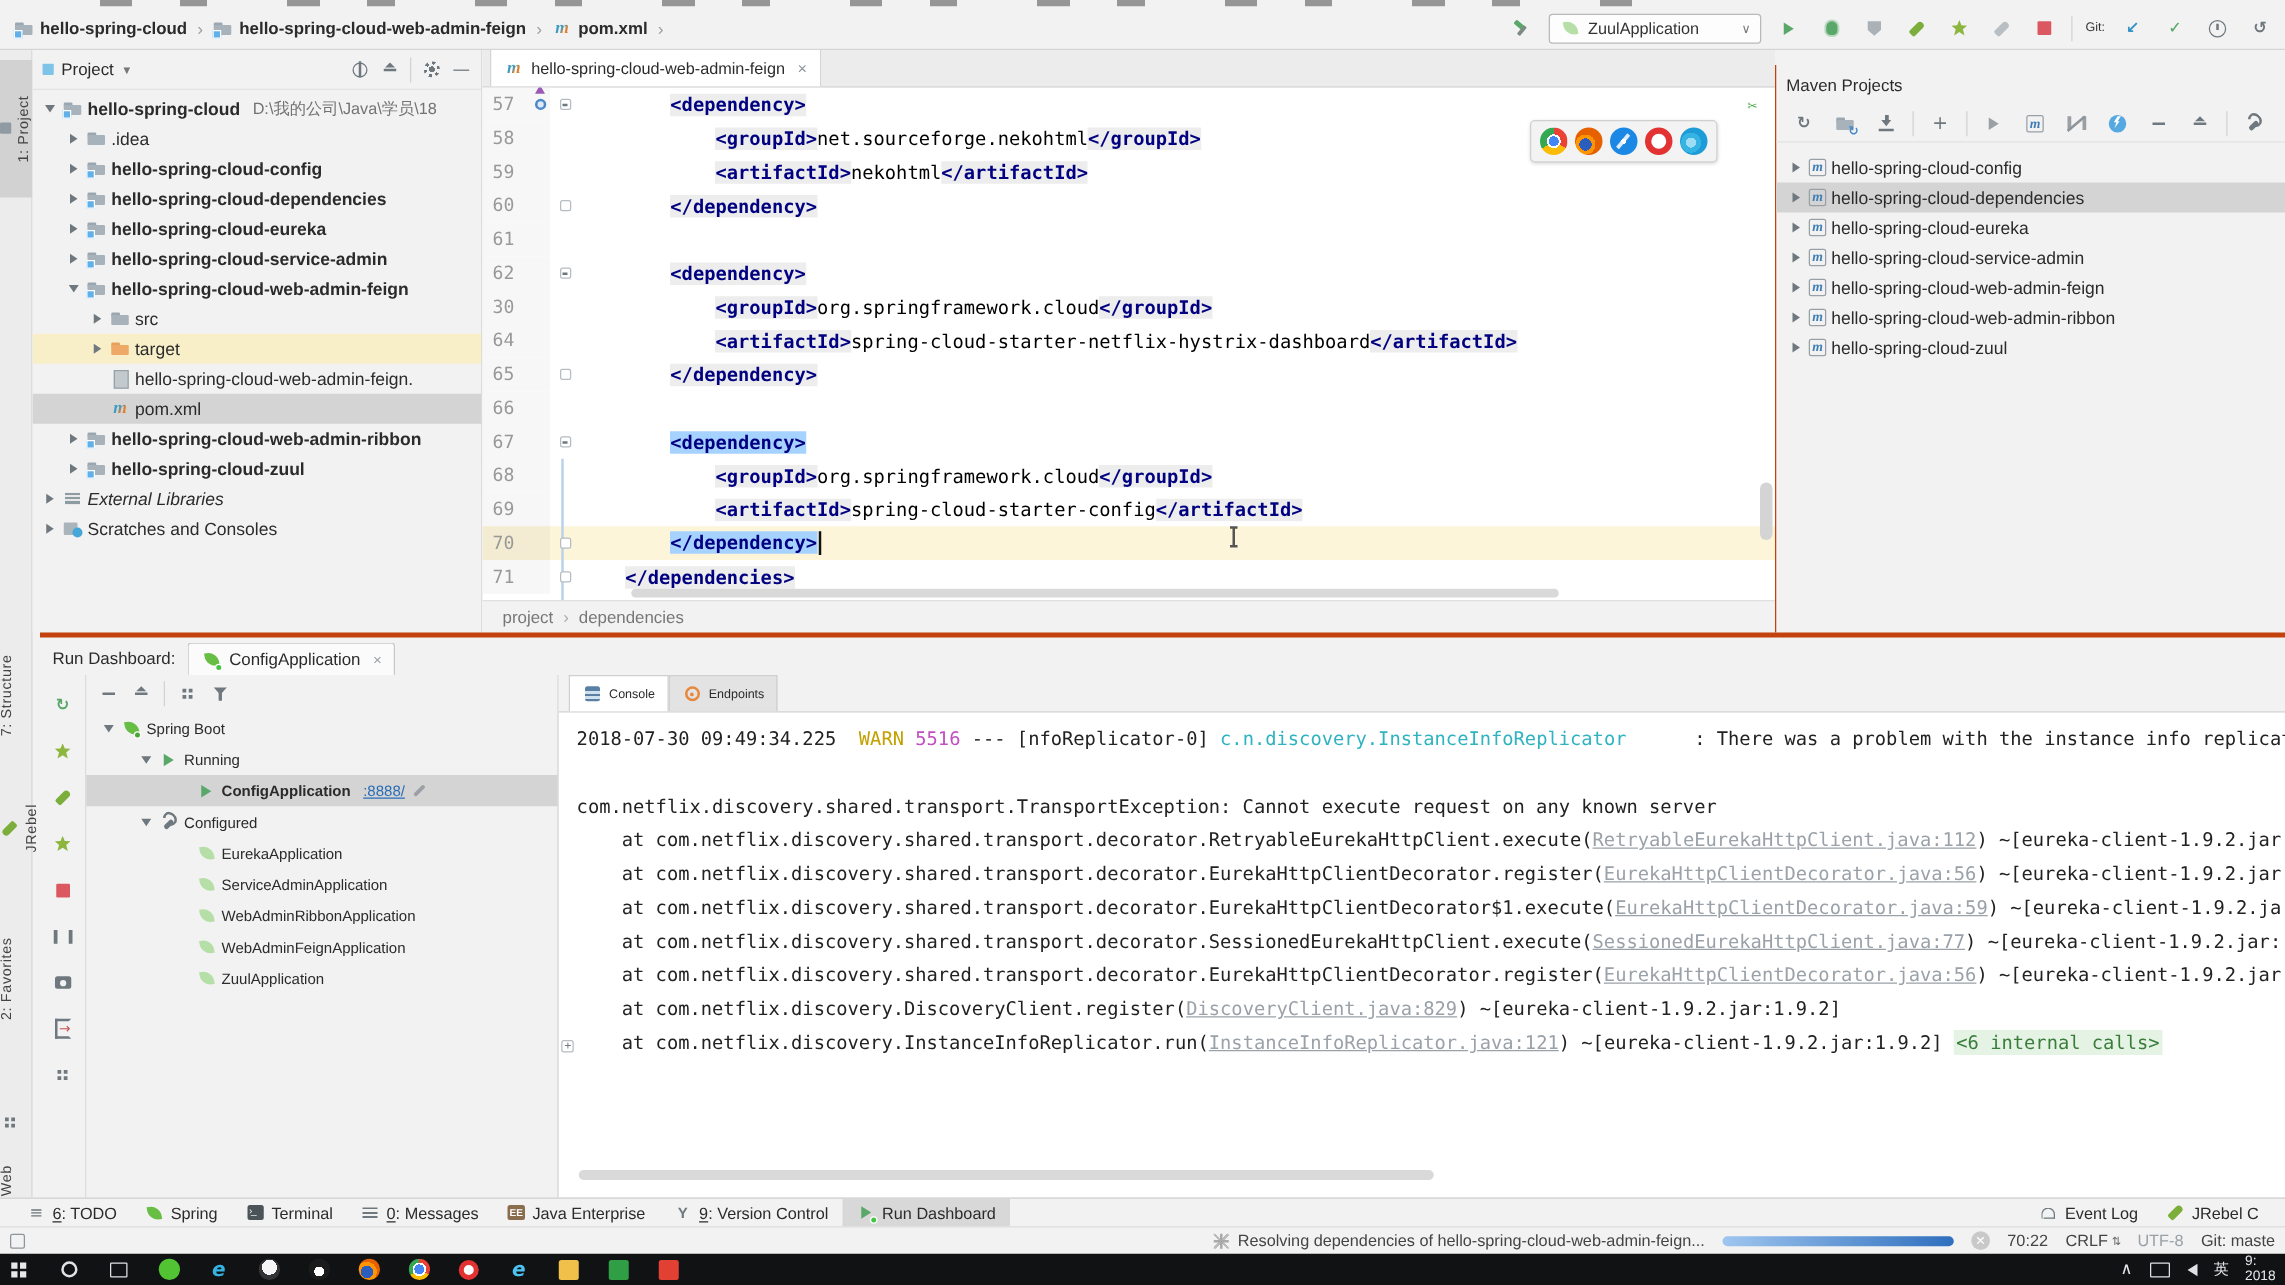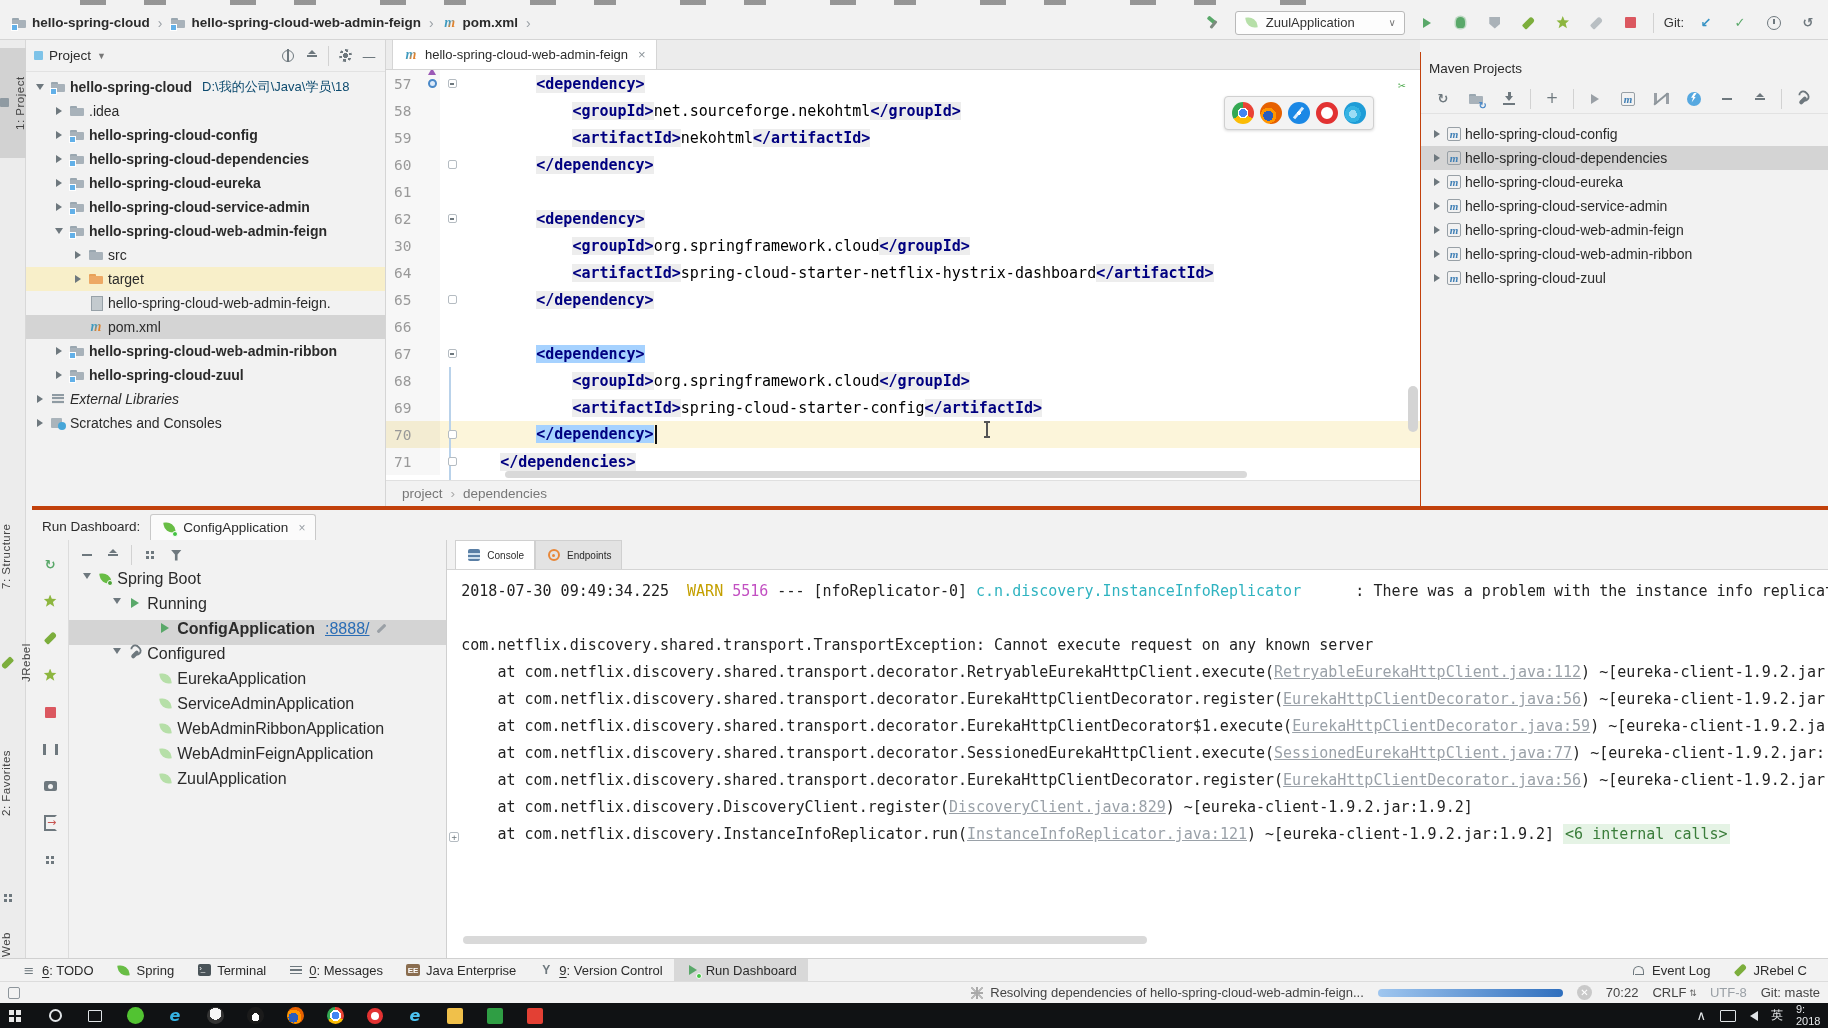--- a/index.html
+++ b/index.html
@@ -107,41 +107,41 @@
   
   .toolbar{position:absolute;left:0;top:6px;width:1828px;height:34px;background:#f2f2f2;border-bottom:1px solid #d5d5d5;display:flex;align-items:center;padding:0 8px;}
   .crumbs{display:flex;align-items:center;gap:4px;font-size:13.5px;font-weight:700;color:#2b2b2b;}
   .crumb{display:flex;align-items:center;gap:5px;padding:2px 3px;border-radius:3px;cursor:default;}
   .crumb-sep{color:#9aa0a6;font-weight:400;font-size:14px;margin:0 1px;}
   .tb-right{margin-left:auto;display:flex;align-items:center;gap:10px;}
   .runbox{display:flex;align-items:center;gap:6px;background:#fdfdfd;border:1px solid #b9b9b9;border-radius:3px;padding:3px 8px;font-size:13px;color:#333;min-width:170px;}
   .runbox .v{margin-left:auto;color:#777;font-size:10px;}
   .tb-sep{width:1px;height:20px;background:#d2d2d2;}
   .tb-btn{display:flex;align-items:center;justify-content:center;width:24px;height:24px;border-radius:3px;}
-  .gitlbl{font-size:13px;color:#333;}
+  .gitlbl{font-size:10px;color:#333;}
 
   
   .stripe{position:absolute;left:0;top:40px;width:26px;height:918px;background:#ececec;border-right:1px solid #d8d8d8;}
   .vlabel{position:absolute;left:0;width:26px;display:flex;flex-direction:column;align-items:center;gap:4px;font-size:11.5px;color:#444;
      writing-mode:vertical-rl;transform:rotate(180deg);}
   .vlabel .txt{letter-spacing:.5px;}
   .vlabel.active{background:#d2d2d2;}
   .sq{width:9px;height:9px;background:#8f9aa2;border-radius:1px;}
 
   
   .project{position:absolute;left:26px;top:40px;width:360px;height:466px;background:#f2f2f2;border-right:1px solid #d5d5d5;display:flex;flex-direction:column;}
   .pane-head{height:32px;display:flex;align-items:center;padding:0 8px;gap:6px;font-size:13.5px;color:#2b2b2b;border-bottom:1px solid #e2e2e2;}
   .pane-head .hicons{margin-left:auto;display:flex;align-items:center;gap:8px;}
   .dd{font-size:9px;color:#777;}
   .ptree{flex:1;overflow:hidden;padding-top:3px;}
   .trow{height:24px;display:flex;align-items:center;gap:4px;font-size:14px;color:#2b2b2b;white-space:nowrap;}
   .trow .b{font-weight:700;}
   .trow.sel{background:#d4d4d4;}
   .trow.hl{background:#f8efc9;}
-  .tpath{color:#0c4a6e;font-size:13px;margin-left:6px;font-weight:400;}
+  .tpath{color:#737373;font-size:13px;margin-left:6px;font-weight:400;}
   .chev{width:12px;height:12px;display:inline-flex;align-items:center;justify-content:center;flex:0 0 auto;}
   .chev.r::after{content:"";border-left:6px solid #6e787e;border-top:4px solid transparent;border-bottom:4px solid transparent;}
   .chev.d::after{content:"";border-top:6px solid #6e787e;border-left:4px solid transparent;border-right:4px solid transparent;}
   .chev.none::after{content:"";}
 
   
   .editor{position:absolute;left:386px;top:40px;width:1034px;height:466px;background:#fff;display:flex;flex-direction:column;}
   .etabs{height:30px;background:#ececec;border-bottom:1px solid #d5d5d5;display:flex;align-items:flex-end;}
   .etab{height:29px;background:#fff;border-right:1px solid #d5d5d5;border-left:1px solid #d5d5d5;display:flex;align-items:center;gap:6px;padding:0 10px;font-size:13px;color:#2b2b2b;margin-left:6px;}
   .etab .x{color:#8d959b;font-size:13px;margin-left:4px;}
@@ -181,21 +181,21 @@
   .rundash{position:absolute;left:32px;top:506px;width:1802px;height:452px;background:#f2f2f2;border-top:4px solid #c2410c;}
   .rd-head{height:30px;display:flex;align-items:flex-end;gap:10px;padding:0 10px;font-size:13.5px;color:#2b2b2b;}
   .rd-head .lbl{padding-bottom:6px;}
   .rd-tab{height:26px;background:#fbfbfb;border:1px solid #c9c9c9;border-bottom:none;border-radius:3px 3px 0 0;display:flex;align-items:center;gap:6px;padding:0 10px;}
   .rd-tab .x{color:#9aa0a6;font-size:12px;margin-left:4px;}
   .rd-body{position:absolute;left:0;top:30px;right:0;bottom:0;display:flex;}
   .rd-vtools{width:38px;border-right:1px solid #dcdcdc;display:flex;flex-direction:column;align-items:center;gap:13px;padding-top:12px;}
   .rd-left{width:386px;border-right:1px solid #d0d0d0;display:flex;flex-direction:column;}
   .rd-htools{height:30px;display:flex;align-items:center;gap:10px;padding:0 10px;}
   .rd-tree{flex:1;}
-  .rrow{height:25px;display:flex;align-items:flex-start;gap:4px;font-size:16px;color:#2b2b2b;white-space:nowrap;}
+  .rrow{height:25px;display:flex;align-items:center;gap:4px;font-size:12px;color:#2b2b2b;white-space:nowrap;}
   .rrow.sel{background:#d4d4d4;}
   .rlink{color:#2a6db5;text-decoration:underline;margin-left:6px;}
   .console{flex:1;background:#fff;display:flex;flex-direction:column;position:relative;}
   .ctabs{height:30px;background:#f2f2f2;border-bottom:1px solid #d5d5d5;display:flex;align-items:flex-end;padding-left:8px;}
   .ctab{height:29px;display:flex;align-items:center;gap:5px;padding:0 10px;font-size:10px;color:#2b2b2b;background:#e3e3e3;border:1px solid #d0d0d0;border-bottom:none;}
   .ctab.active{background:#fff;}
   .clog{flex:1;padding:12px 0 0 14px;font-family:"DejaVu Sans Mono","Liberation Mono",monospace;font-size:15px;overflow:hidden;position:relative;}
   .cline{height:27px;white-space:pre;position:relative;}
   .c-warn{color:#c4a000;} .c-pid{color:#c24fc2;} .c-logger{color:#2fb3c0;}
   .c-link{color:#9aa1a8;text-decoration:underline;}

